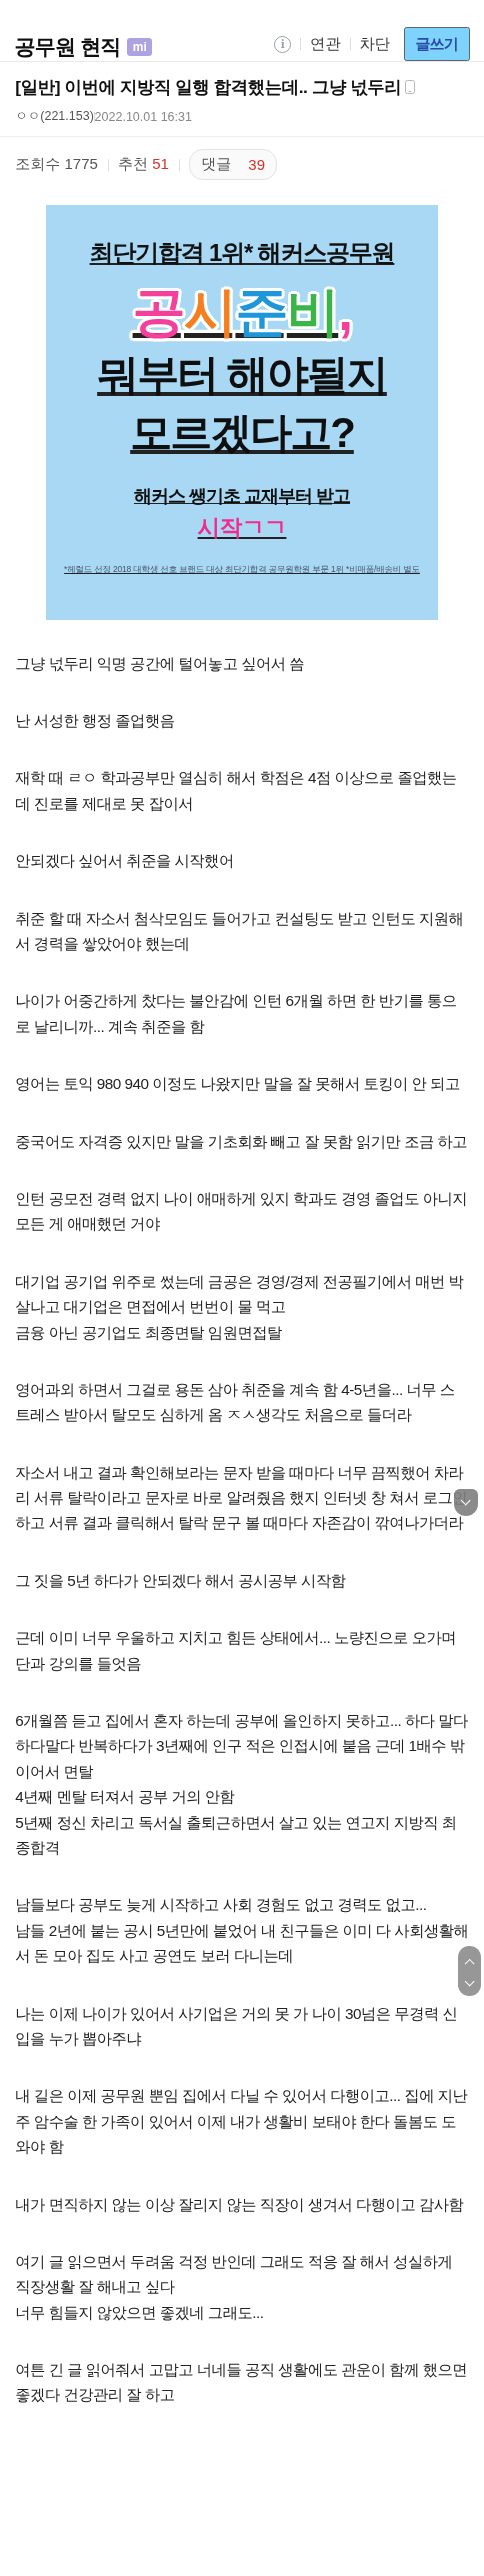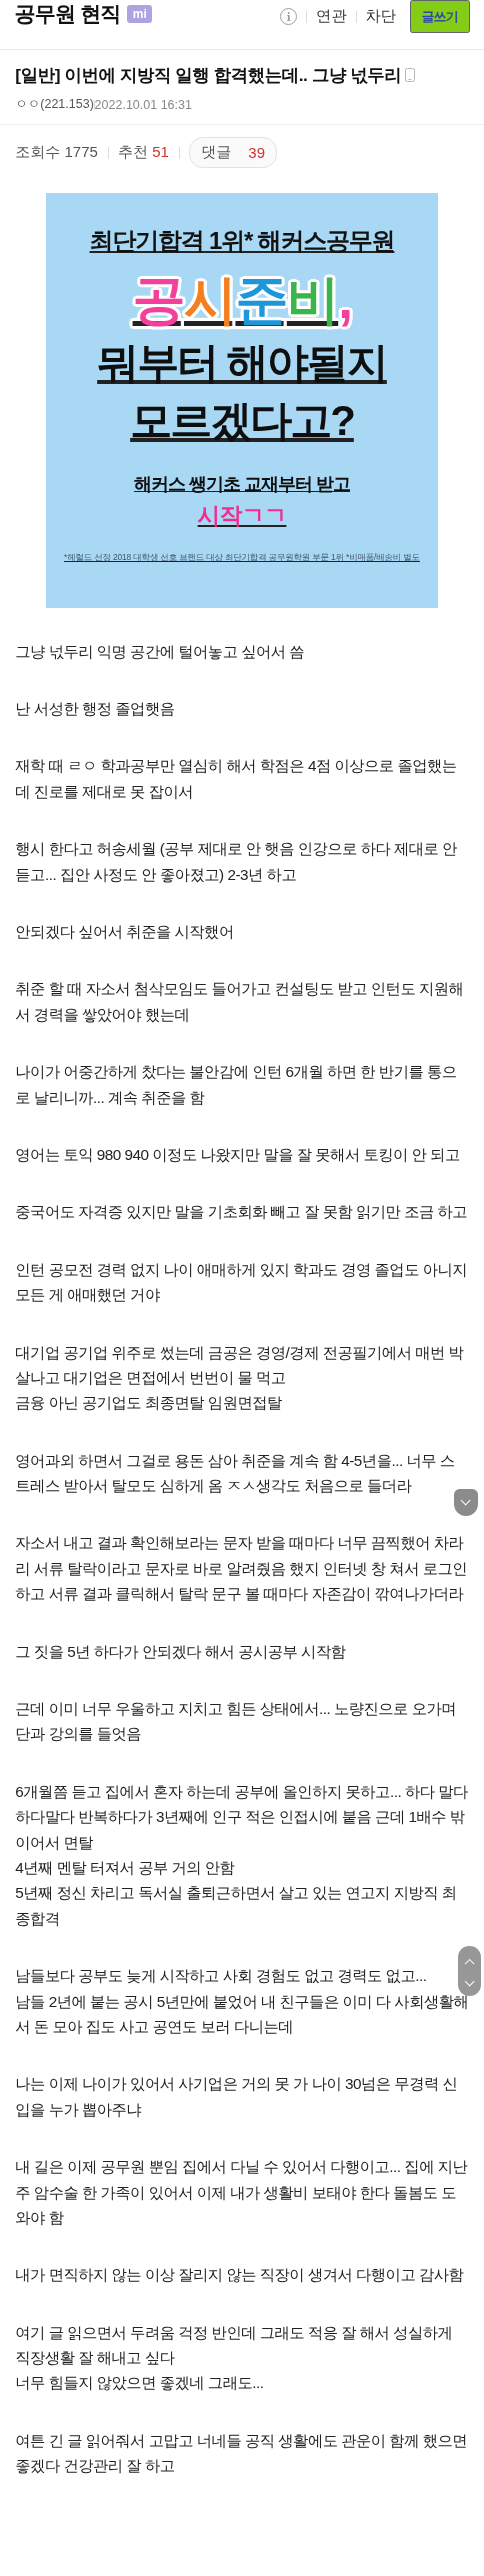--- a/index.html
+++ b/index.html
@@ -9,41 +9,41 @@
     width: 484px;
     min-height: 2576px;
     margin: 0 auto;
     background: #fff;
     font-family: "Liberation Sans", "DejaVu Sans", sans-serif;
     color: #222;
     overflow: hidden;
   }
   
   .gh {
-    display: flex; justify-content: space-between; align-items: flex-start;
-    height: 50px; padding: 0 14.5px;
+    display: flex; justify-content: space-between; align-items: flex-end;
+    height: 62px; padding: 0 14.5px;
     border-bottom: 0.8px solid #e9e9e9;
   }
   .gh-left { display: flex; align-items: center; }
   .gh-title { font-size: 21px; font-weight: bold; color: #111; letter-spacing: -0.8px; }
   .badge {
     margin-left: 6.5px; background: #aca3e0; color: #fff;
     font-size: 12px; font-weight: bold; border-radius: 3.2px; padding: 1.6px 5.7px 2.4px;
   }
   .gh-right { display: flex; align-items: center; gap: 9px; font-size: 15.3px; color: #333; }
   .info-ic {
     width: 17px; height: 17px; border: 1.2px solid #9aa0a6; border-radius: 50%;
     color: #9aa0a6; font-size: 10.5px; font-weight: bold;
     display: inline-flex; align-items: center; justify-content: center;
     font-family: "DejaVu Serif", serif; cursor: pointer;
   }
   .vd { width: 0.8px; height: 12px; background: #ddd; }
   .write-btn {
-    margin-left: 4.8px; border: 0.8px solid #5d646e; background: #84cc16; color: #2b4aa5;
-    font-weight: bold; font-size: 13px; padding: 6.5px 10.5px; border-radius: 2.4px;
+    margin-left: 4.8px; border: 0.8px solid #5d646e; background: #7dd3fc; color: #2b4aa5;
+    font-weight: bold; font-size: 15px; padding: 6.5px 10.5px; border-radius: 2.4px;
     letter-spacing: -0.8px; cursor: pointer;
     font-family: Liberation Sans, sans-serif;
   }
   
   .title-area { padding: 13.7px 15.3px 0; }
   .post-title { font-size: 17.4px; font-weight: bold; color: #111; letter-spacing: -0.4px; line-height: 1.35; }
   .phone-ic {
     display: inline-block; width: 9.7px; height: 14.5px;
     border: 1.2px solid #b7b7b7; border-radius: 2.4px;
     position: relative; top: 1.6px; margin-left: 4px;
@@ -163,21 +163,20 @@
     <div class="ad-sub">모르겠다고?</div>
     <div class="ad-cta">해커스 쌩기초 교재부터 받고</div>
     <div class="ad-start" id="ad-start" style="color: rgb(243, 43, 142);">시작ㄱㄱ</div>
     <div class="ad-disc">*헤럴드 선정 2018 대학생 선호 브랜드 대상 최단기합격 공무원학원 부문 1위  *비매품/배송비 별도</div>
   </section>
 
   <article class="post-body" id="post-body">
       <p>그냥 넋두리 익명 공간에 털어놓고 싶어서 씀</p>
       <p>난 서성한 행정 졸업햇음</p>
       <p>재학 때 ㄹㅇ 학과공부만 열심히 해서 학점은 4점 이상으로 졸업했는데 진로를 제대로 못 잡이서</p>
-      <p>행시 한다고 허송세월 (공부 제대로 안 햇음 인강으로 하다 제대로 안 듣고... 집안 사정도 안 좋아졌고) 2-3년 하고</p>
       <p>안되겠다 싶어서 취준을 시작했어</p>
       <p>취준 할 때 자소서 첨삭모임도 들어가고 컨설팅도 받고 인턴도 지원해서 경력을 쌓았어야 했는데</p>
       <p>나이가 어중간하게 찼다는 불안감에 인턴 6개월 하면 한 반기를 통으로 날리니까... 계속 취준을 함</p>
       <p>영어는 토익 980 940 이정도 나왔지만 말을 잘 못해서 토킹이 안 되고</p>
       <p>중국어도 자격증 있지만 말을 기초회화 빼고 잘 못함 읽기만 조금 하고</p>
       <p>인턴 공모전 경력 없지 나이 애매하게 있지 학과도 경영 졸업도 아니지 모든 게 애매했던 거야</p>
       <p>대기업 공기업 위주로 썼는데 금공은 경영/경제 전공필기에서 매번 박살나고 대기업은 면접에서 번번이 물 먹고
 금융 아닌 공기업도 최종면탈 임원면접탈</p>
       <p>영어과외 하면서 그걸로 용돈 삼아 취준을 계속 함 4-5년을... 너무 스트레스 받아서 탈모도 심하게 옴 ㅈㅅ생각도 처음으로 들더라</p>
       <p>자소서 내고 결과 확인해보라는 문자 받을 때마다 너무 끔찍했어 차라리 서류 탈락이라고 문자로 바로 알려줬음 했지 인터넷 창 쳐서 로그인하고 서류 결과 클릭해서 탈락 문구 볼 때마다 자존감이 깎여나가더라</p>

